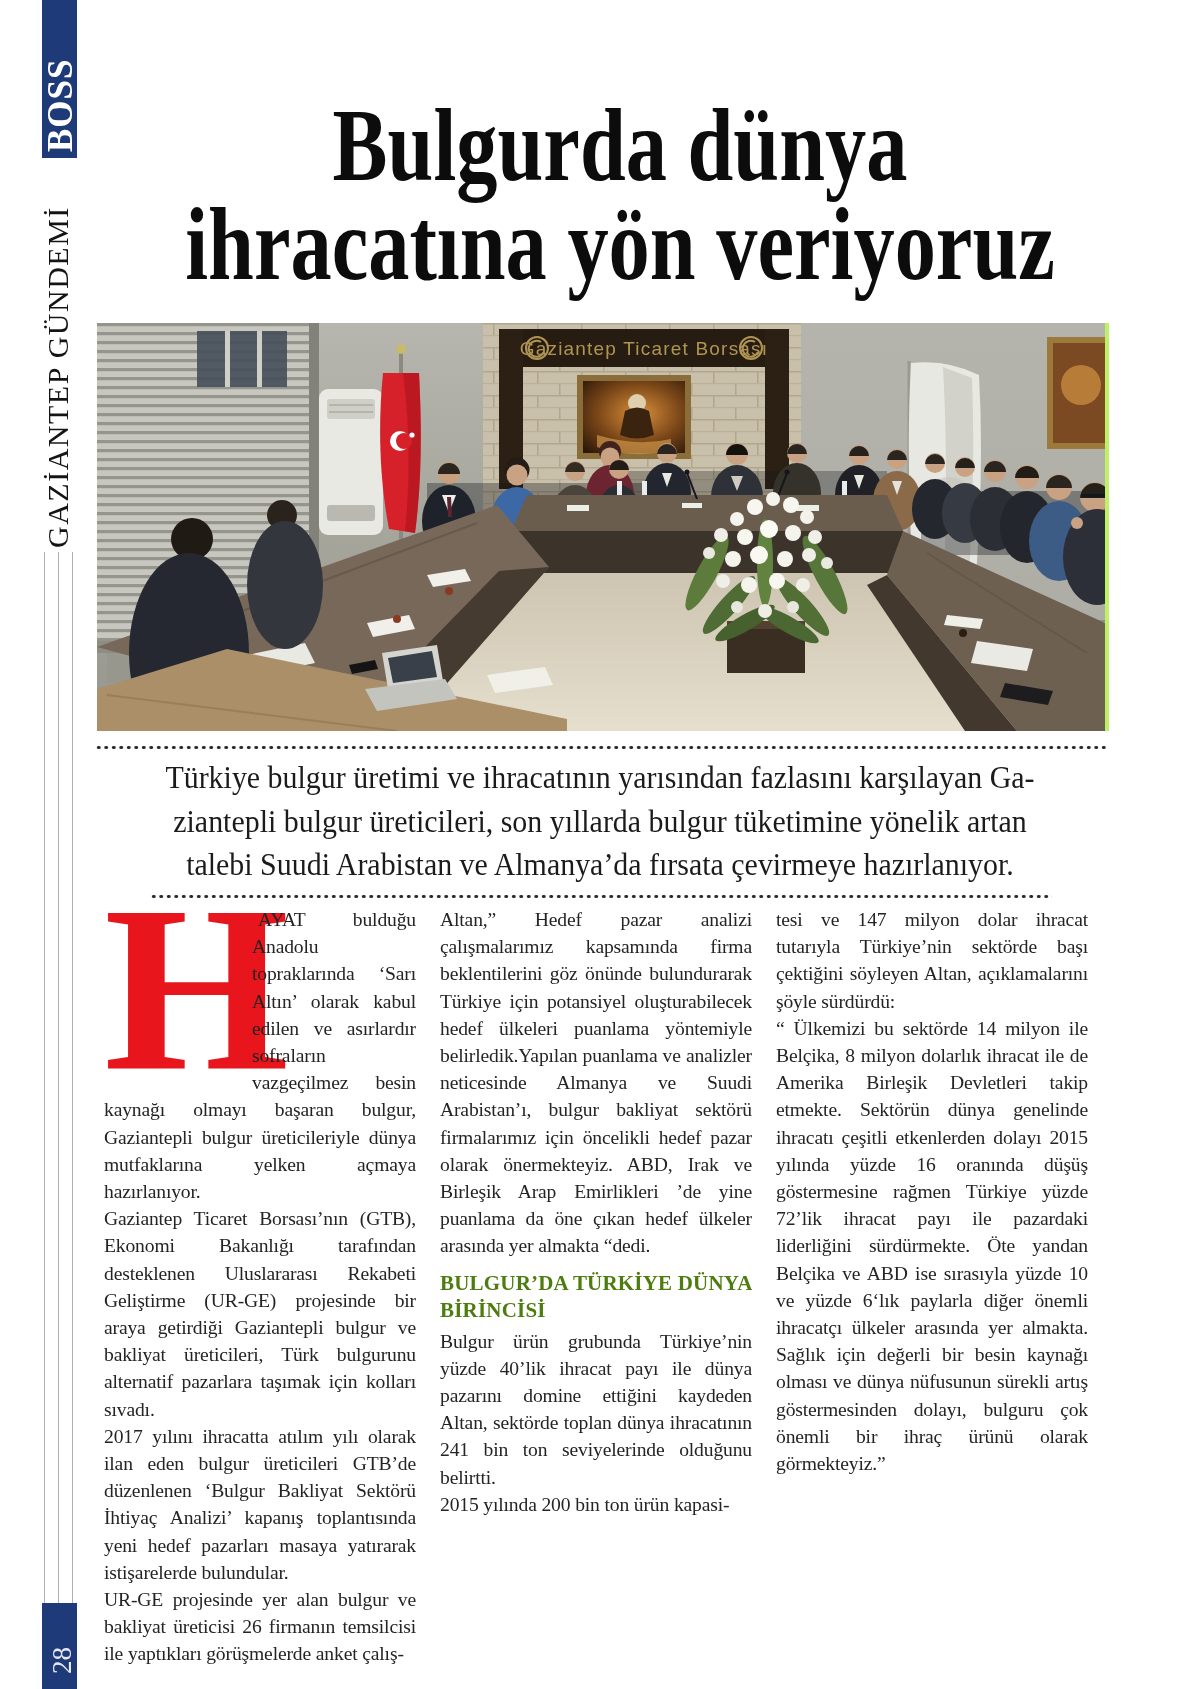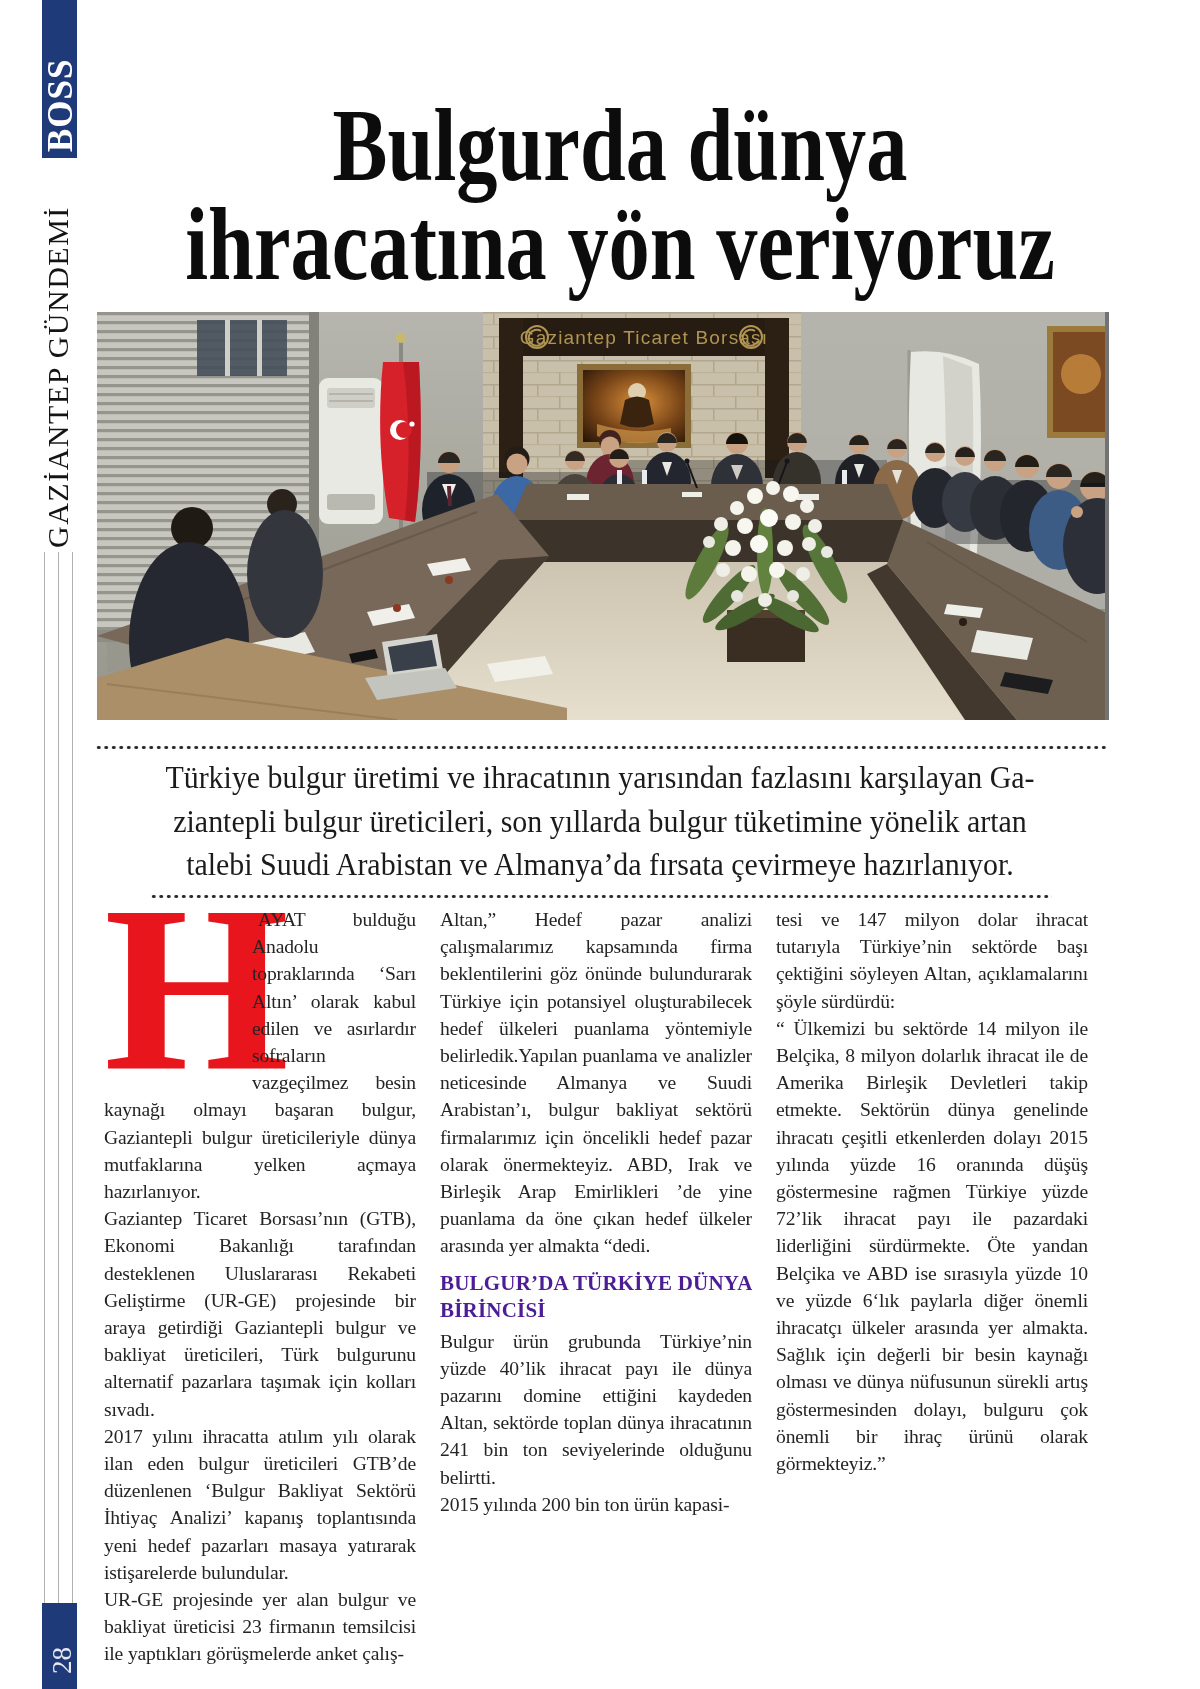--- a/index.html
+++ b/index.html
@@ -10,41 +10,41 @@
   .num-box{position:absolute;left:42px;top:1603px;width:35px;height:86px;background:#1e3a78;}
   .vrot{position:absolute;transform-origin:0 0;transform:rotate(-90deg);white-space:nowrap;}
   .boss-text{left:45px;top:152px;font-size:35px;line-height:32px;font-weight:700;color:#ffffff;letter-spacing:1px;}
   .mag-title{left:42px;top:548px;font-size:30px;line-height:32px;color:#141414;letter-spacing:1.5px;}
   .num-text{left:47px;top:1674px;font-size:27px;line-height:30px;color:#e8e8f2;}
   .vline{position:absolute;top:552px;width:1px;height:1051px;background:#b0b0b0;}
   
   .headline{position:absolute;left:60px;top:96px;width:1120px;text-align:center;color:#0c0c0c;
             font-weight:700;font-size:103px;line-height:99px;transform:scaleX(0.8);transform-origin:50% 0;}
   
-  .photo{position:absolute;left:97px;top:312px;width:1012px;height:408px;overflow:hidden;background:#737373;}
+  .photo{position:absolute;left:97px;top:323px;width:1012px;height:408px;overflow:hidden;background:#bef264;}
   .photo svg{display:block;}
   
   .dots{position:absolute;height:5px;background-image:radial-gradient(circle,#2a2a2a 1.6px,transparent 1.9px);
         background-size:7.5px 5px;background-repeat:repeat-x;background-position:left center;}
   .dots-top{left:95px;top:745px;width:1012px;}
   .dots-bottom{left:150px;top:894px;width:902px;}
   
   .lead{position:absolute;left:93px;top:756px;width:1014px;text-align:center;color:#1b1b1b;
         font-size:31.5px;line-height:43.5px;transform:scaleX(0.95);transform-origin:50% 0;}
   .lead div{white-space:nowrap;}
   
   .columns{position:absolute;left:104px;top:906px;width:984px;height:780px;display:flex;gap:24px;}
   .col{width:312px;height:780px;overflow:hidden;text-align:justify;color:#242424;
        font-size:19.6px;line-height:27.2px;letter-spacing:-0.15px;}
   .col p{margin:0;}
   .dropcap{float:left;width:140px;height:160px;margin:8px 8px 0 0;color:#e8151c;
            font-weight:700;font-size:238px;line-height:150px;text-align:left;}
   .bold-lead{font-weight:400;margin-left:6px;}
   .subhead{font-weight:700;font-size:21px;line-height:27px;margin:10px 0 4px 0;text-align:left;
-           letter-spacing:0.2px;color:#4c1d95;}
+           letter-spacing:0.2px;color:#4d7c0f;}
 </style>
 </head>
 <body>
 
 <div class="page">
 
   <div class="boss-box"></div>
   <span class="vrot boss-text">BOSS</span>
   <span class="vrot mag-title">GAZİANTEP GÜNDEMİ</span>
   <div class="vline" style="left:44px"></div>
@@ -322,21 +322,21 @@
 
   <div class="dots dots-bottom"></div>
 
   <div class="columns">
     <div class="col">
       <p>
         <span class="dropcap">H</span><span class="bold-lead">AYAT</span><span> bulduğu Anadolu topraklarında ‘Sarı Altın’ olarak kabul edilen ve asırlardır sofraların vazgeçilmez besin kaynağı olmayı başaran bulgur, Gaziantepli bulgur üreticileriyle dünya mutfaklarına yelken açmaya hazırlanıyor.</span>
       </p>
       <p>Gaziantep Ticaret Borsası’nın (GTB), Ekonomi Bakanlığı tarafından desteklenen Uluslararası Rekabeti Geliştirme (UR-GE) projesinde bir araya getirdiği Gaziantepli bulgur ve bakliyat üreticileri, Türk bulgurunu alternatif pazarlara taşımak için kolları sıvadı.</p>
       <p>2017 yılını ihracatta atılım yılı olarak ilan eden bulgur üreticileri GTB’de düzenlenen ‘Bulgur Bakliyat Sektörü İhtiyaç Analizi’ kapanış toplantısında yeni hedef pazarları masaya yatırarak istişarelerde bulundular.</p>
-      <p>UR-GE projesinde yer alan bulgur ve bakliyat üreticisi 23 firmanın temsilcisi ile yaptıkları görüşmelerde anket çalış-</p>
+      <p>UR-GE projesinde yer alan bulgur ve bakliyat üreticisi 26 firmanın temsilcisi ile yaptıkları görüşmelerde anket çalış-</p>
     </div>
     <div class="col">
       <p>Altan,” Hedef pazar analizi çalışmalarımız kapsamında firma beklentilerini göz önünde bulundurarak Türkiye için potansiyel oluşturabilecek hedef ülkeleri puanlama yöntemiyle belirledik.Yapılan puanlama ve analizler neticesinde Almanya ve Suudi Arabistan’ı, bulgur bakliyat sektörü firmalarımız için öncelikli hedef pazar olarak önermekteyiz. ABD, Irak ve Birleşik Arap Emirlikleri ’de yine puanlama da öne çıkan hedef ülkeler arasında yer almakta “dedi.</p>
       <h3 class="subhead">BULGUR’DA TÜRKİYE DÜNYA BİRİNCİSİ</h3>
       <p>Bulgur ürün grubunda Türkiye’nin yüzde 40’lik ihracat payı ile dünya pazarını domine ettiğini kaydeden Altan, sektörde toplan dünya ihracatının 241 bin ton seviyelerinde olduğunu belirtti.</p>
       <p>2015 yılında 200 bin ton ürün kapasi-</p>
     </div>
     <div class="col">
       <p>tesi ve 147 milyon dolar ihracat tutarıyla Türkiye’nin sektörde başı çektiğini söyleyen Altan, açıklamalarını şöyle sürdürdü:</p>
       <p>“ Ülkemizi bu sektörde 14 milyon ile Belçika, 8 milyon dolarlık ihracat ile de Amerika Birleşik Devletleri takip etmekte. Sektörün dünya genelinde ihracatı çeşitli etkenlerden dolayı 2015 yılında yüzde 16 oranında düşüş göstermesine rağmen Türkiye yüzde 72’lik ihracat payı ile pazardaki liderliğini sürdürmekte. Öte yandan Belçika ve ABD ise sırasıyla yüzde 10 ve yüzde 6‘lık paylarla diğer önemli ihracatçı ülkeler arasında yer almakta. Sağlık için değerli bir besin kaynağı olması ve dünya nüfusunun sürekli artış göstermesinden dolayı, bulguru çok önemli bir ihraç ürünü olarak görmekteyiz.”</p>

